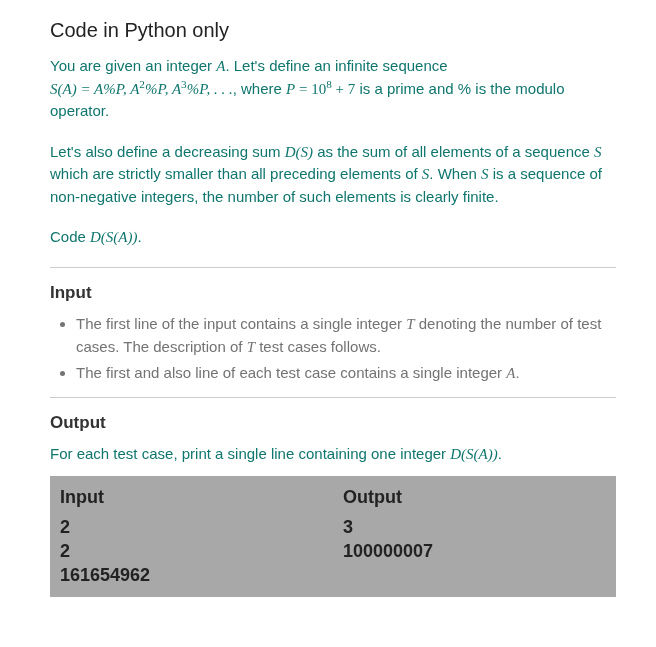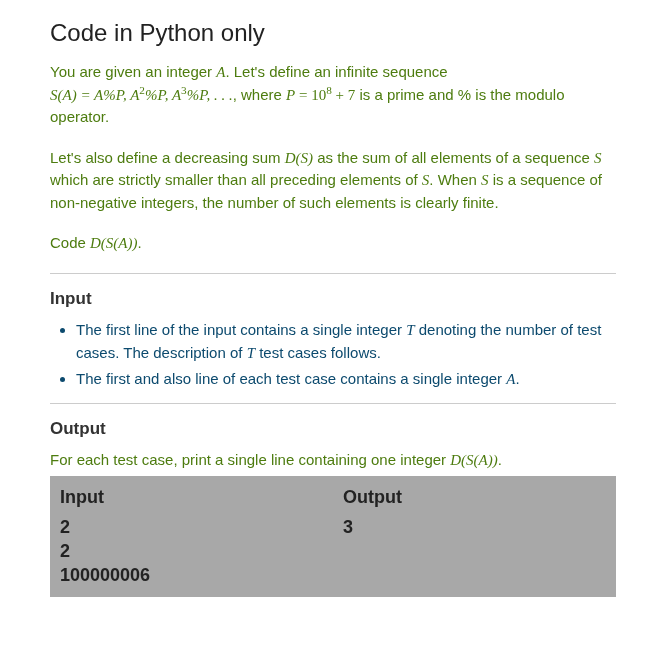--- a/index.html
+++ b/index.html
@@ -7,27 +7,27 @@
     width: 656px;
     height: 647px;
     font-family: Arial, Helvetica, sans-serif;
     font-size: 15px;
     color: #333;
     background: #fff;
     padding: 15px 40px 0 50px;
     line-height: 1.5;
   }
   .title {
-    font-size: 24px;
+    font-size: 20px;
     font-weight: 500;
     color: #222;
     margin-bottom: 10px;
   }
   .para {
-    color: #4d7c0f;
+    color: #0f766e;
     margin-bottom: 18px;
   }
   .math-it {
     font-family: "Times New Roman", Times, serif;
     font-style: italic;
   }
   .math-rm {
     font-family: "Times New Roman", Times, serif;
   }
   sup { font-size: 0.75em; line-height: 0; }
@@ -37,21 +37,21 @@
     margin: 12px 0 12px 0;
   }
   .section-h {
     font-size: 17px;
     font-weight: bold;
     color: #333;
     margin: 8px 0 8px 0;
   }
   ul {
     padding-left: 26px;
-    color: #0c4a6e;
+    color: #737373;
     margin-bottom: 0;
   }
   li { margin-bottom: 4px; }
   .io-grid {
     display: flex;
     background: #a8a8a8;
     color: #222;
     margin-top: 4px;
   }
   .io-col {
@@ -95,28 +95,29 @@
     <span>The first line of the input contains a single integer </span><span class="math-it">T</span><span> denoting the number of test cases. The description of </span><span class="math-it">T</span><span> test cases follows.</span>
   </li>
   <li>
     <span>The first and also line of each test case contains a single integer </span><span class="math-it">A</span><span>.</span>
   </li>
 </ul>
 
 <hr>
 
 <div class="section-h">Output</div>
-<div class="para" style="margin-bottom:4px">
+<div class="para" style="margin-bottom:10px">
   <span>For each test case, print a single line containing one integer </span><span class="math-it">D(S(A))</span><span>.</span>
 </div>
 
 <div class="io-grid">
   <div class="io-col">
     <div class="io-head">Input</div>
     <div class="io-line">2</div>
     <div class="io-line">2</div>
-    <div class="io-line">100000006</div>
+    <div class="io-line">161654962</div>
   </div>
   <div class="io-col">
     <div class="io-head">Output</div>
     <div class="io-line">3</div>
+    <div class="io-line">100000007</div>
   </div>
 </div>
 
 </body></html>

